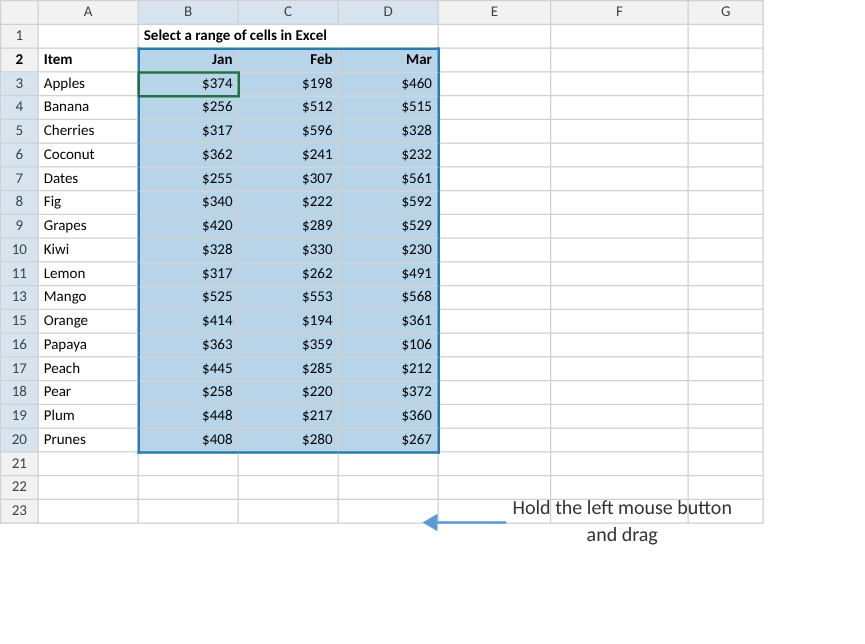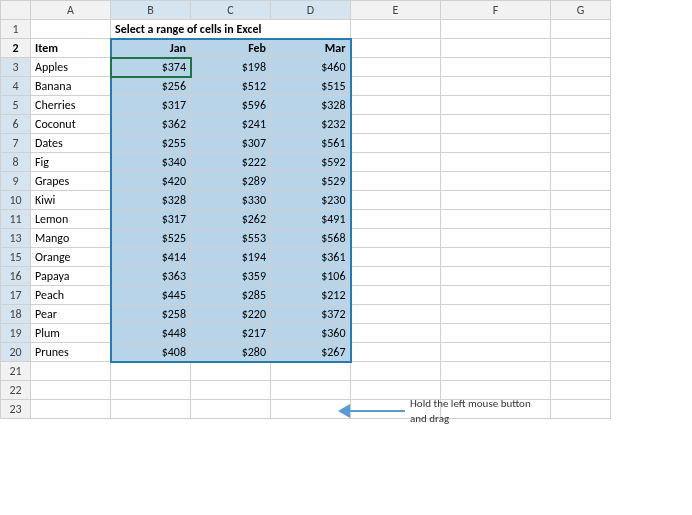--- a/index.html
+++ b/index.html
@@ -366,19 +366,19 @@
     <div style="
       width: 0; height: 0;
       border-top: 7px solid transparent;
       border-bottom: 7px solid transparent;
       border-right: 12px solid #5b9bd5;
     "></div>
     <div style="
       width: 55px; height: 2px; background: #5b9bd5;
     "></div>
     <div style="
-      font-size: 11px; color: #333; margin-left: 5px; line-height: 1.4;
+      font-size: 16px; color: #333; margin-left: 5px; line-height: 1.4; text-align: center;
     ">
       <span>Hold the left mouse button</span><br>
       <span>and drag</span>
     </div>
   </div>
 </div>
 
 </body></html>

